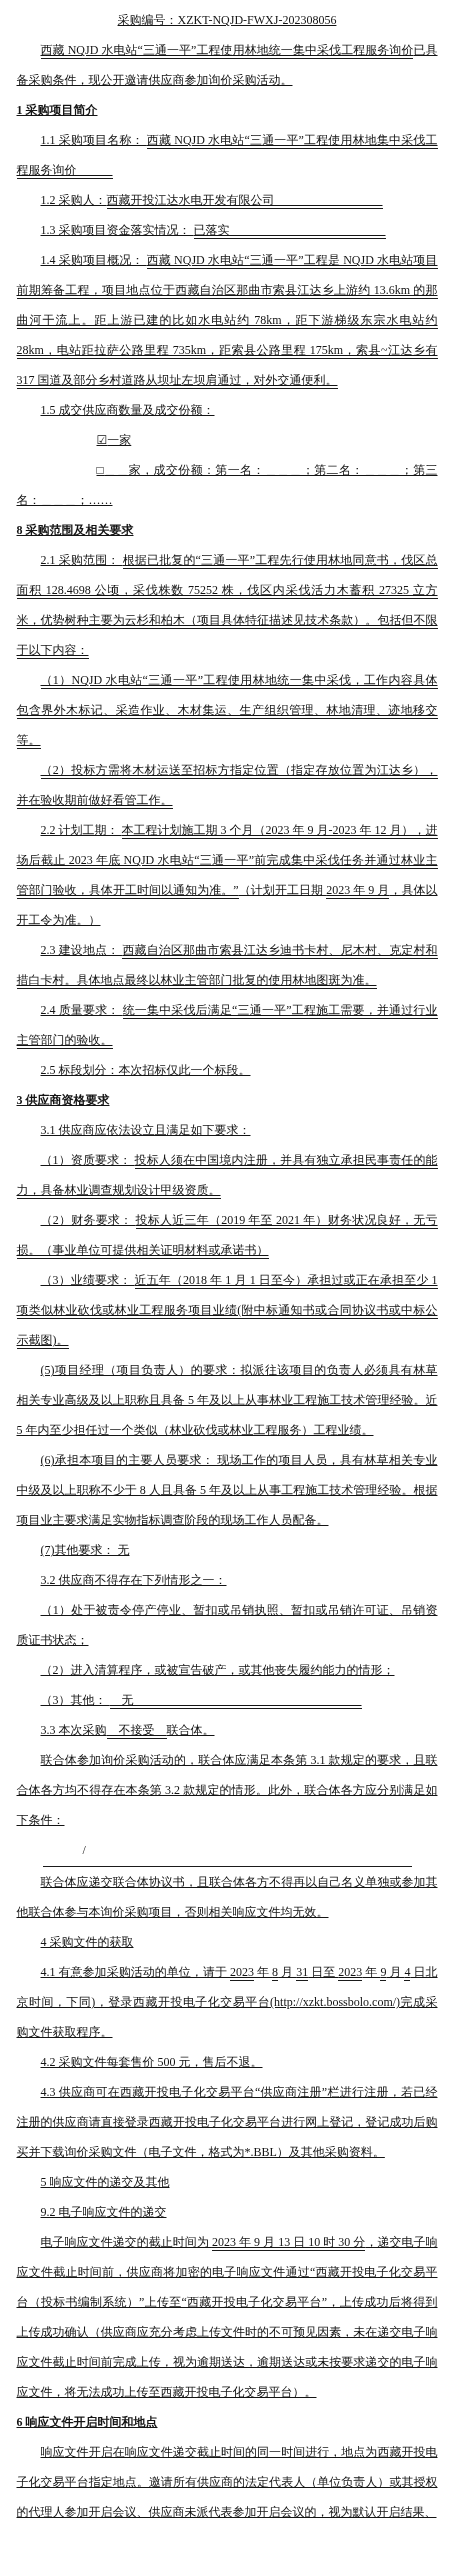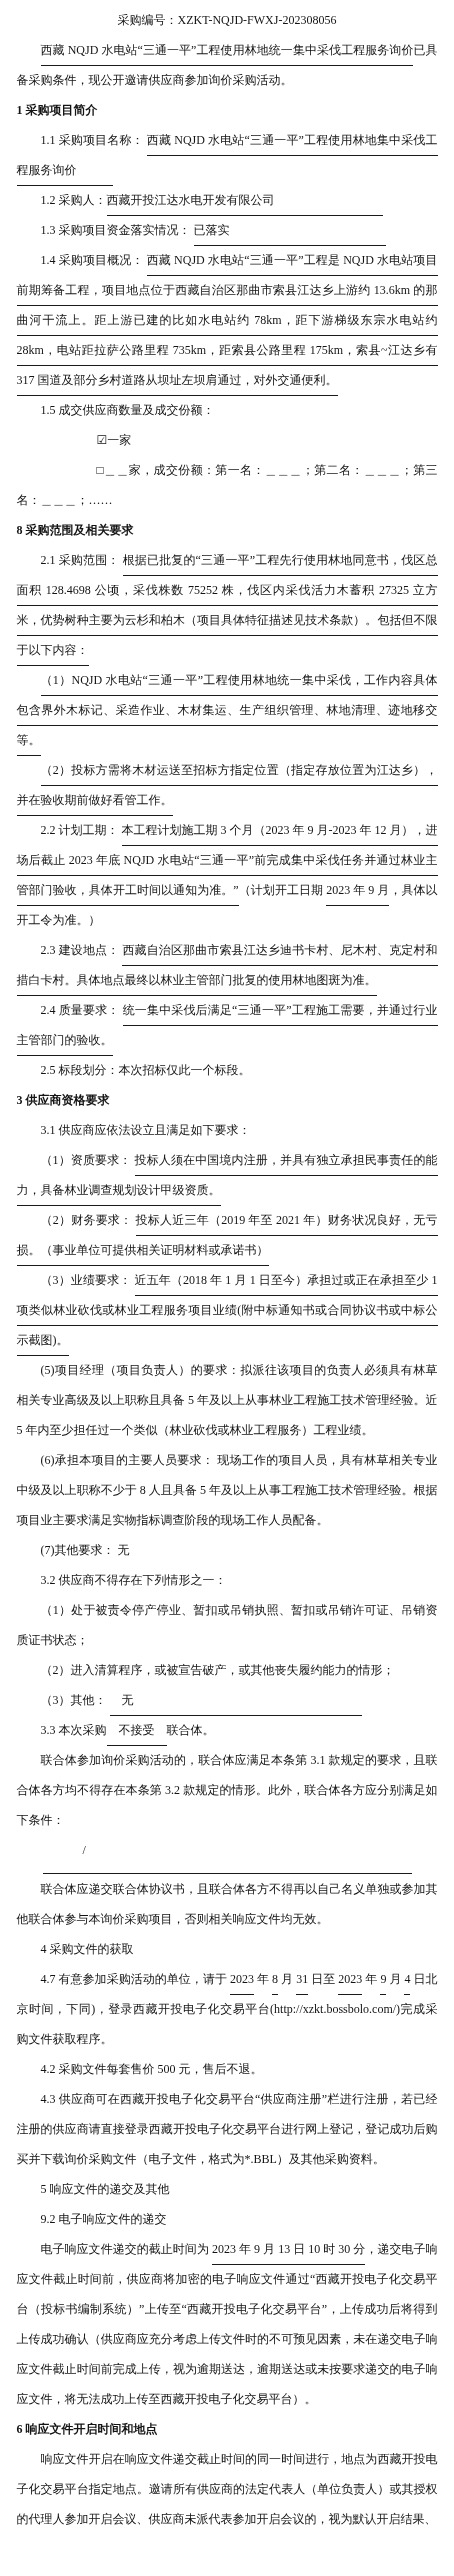--- a/index.html
+++ b/index.html
@@ -9,27 +9,27 @@
     min-height:2576px;
     background:#ffffff;
     box-sizing:border-box;
     padding:5.3px 16.5px 0 16.5px;
     font-family:"Liberation Serif","DejaVu Serif",serif;
     font-size:12px;
     line-height:30px;
     color:#141414;
     overflow:hidden;
   }
-  .para{margin:0;text-align:justify;}
+  .para{margin:0;text-align:justify;text-decoration:underline;}
   .para.center{text-align:center;text-indent:0;}
   .para.body{text-indent:24px;}
   .para.h{font-weight:700;text-indent:0;}
   .para.check{text-indent:80px;}
   .para.slash{text-indent:26px;}
-  .u{border-bottom:0.7px solid #1a1a1a;padding-bottom:8px;}
+  .u{border-bottom:0.7px solid #1a1a1a;padding-bottom:1px;}
   .slash .u{display:inline-block;width:369px;text-indent:40px;}
 </style>
 </head>
 <body>
 
 <div class="page">
 
   <div id="doc-body">
       <p class="para center"><span>采购编号：XZKT-NQJD-FWXJ-202308056</span></p>
       <p class="para body"><span class="u">西藏 NQJD 水电站“三通一平”工程使用林地统一集中采伐工程服务询价</span><span>已具备采购条件，现公开邀请供应商参加询价采购活动。</span></p>
@@ -59,21 +59,21 @@
       <p class="para body"><span>(7)其他要求： 无</span></p>
       <p class="para body"><span>3.2 供应商不得存在下列情形之一：</span></p>
       <p class="para body"><span>（1）处于被责令停产停业、暂扣或吊销执照、暂扣或吊销许可证、吊销资质证书状态；</span></p>
       <p class="para body"><span>（2）进入清算程序，或被宣告破产，或其他丧失履约能力的情形；</span></p>
       <p class="para body"><span>（3）其他： </span><span class="u">　无　　　　　　　　　　　　　　　　　　　</span></p>
       <p class="para body"><span>3.3 本次采购</span><span class="u">　不接受　</span><span>联合体。</span></p>
       <p class="para body"><span>联合体参加询价采购活动的，联合体应满足本条第 3.1 款规定的要求，且联合体各方均不得存在本条第 3.2 款规定的情形。此外，联合体各方应分别满足如下条件：</span></p>
       <p class="para slash"><span class="u">/</span></p>
       <p class="para body"><span>联合体应递交联合体协议书，且联合体各方不得再以自己名义单独或参加其他联合体参与本询价采购项目，否则相关响应文件均无效。</span></p>
       <p class="para body"><span>4 采购文件的获取</span></p>
-      <p class="para body"><span>4.7 有意参加采购活动的单位，请于 </span><span class="u">2023</span><span> 年 </span><span class="u">8</span><span> 月 </span><span class="u">31</span><span> 日至 </span><span class="u">2023</span><span> 年 </span><span class="u">9</span><span> 月 </span><span class="u">4</span><span> 日北京时间，下同)，登录西藏开投电子化交易平台(http://xzkt.bossbolo.com/)完成采购文件获取程序。</span></p>
+      <p class="para body"><span>4.1 有意参加采购活动的单位，请于 </span><span class="u">2023</span><span> 年 </span><span class="u">8</span><span> 月 </span><span class="u">31</span><span> 日至 </span><span class="u">2023</span><span> 年 </span><span class="u">9</span><span> 月 </span><span class="u">4</span><span> 日北京时间，下同)，登录西藏开投电子化交易平台(http://xzkt.bossbolo.com/)完成采购文件获取程序。</span></p>
       <p class="para body"><span>4.2 采购文件每套售价 500 元，售后不退。</span></p>
       <p class="para body"><span>4.3 供应商可在西藏开投电子化交易平台“供应商注册”栏进行注册，若已经注册的供应商请直接登录西藏开投电子化交易平台进行网上登记，登记成功后购买并下载询价采购文件（电子文件，格式为*.BBL）及其他采购资料。</span></p>
       <p class="para body"><span>5 响应文件的递交及其他</span></p>
       <p class="para body"><span>9.2 电子响应文件的递交</span></p>
       <p class="para body"><span>电子响应文件递交的截止时间为 </span><span class="u">2023 年 9 月 13 日 10 时 30 分</span><span>，递交电子响应文件截止时间前，供应商将加密的电子响应文件通过“西藏开投电子化交易平台（投标书编制系统）”上传至“西藏开投电子化交易平台”，上传成功后将得到上传成功确认（供应商应充分考虑上传文件时的不可预见因素，未在递交电子响应文件截止时间前完成上传，视为逾期送达，逾期送达或未按要求递交的电子响应文件，将无法成功上传至西藏开投电子化交易平台）。</span></p>
       <p class="para h"><span>6 响应文件开启时间和地点</span></p>
       <p class="para body"><span>响应文件开启在响应文件递交截止时间的同一时间进行，地点为西藏开投电子化交易平台指定地点。邀请所有供应商的法定代表人（单位负责人）或其授权的代理人参加开启会议、供应商未派代表参加开启会议的，视为默认开启结果、</span></p>
     </div>
 
 </div>

